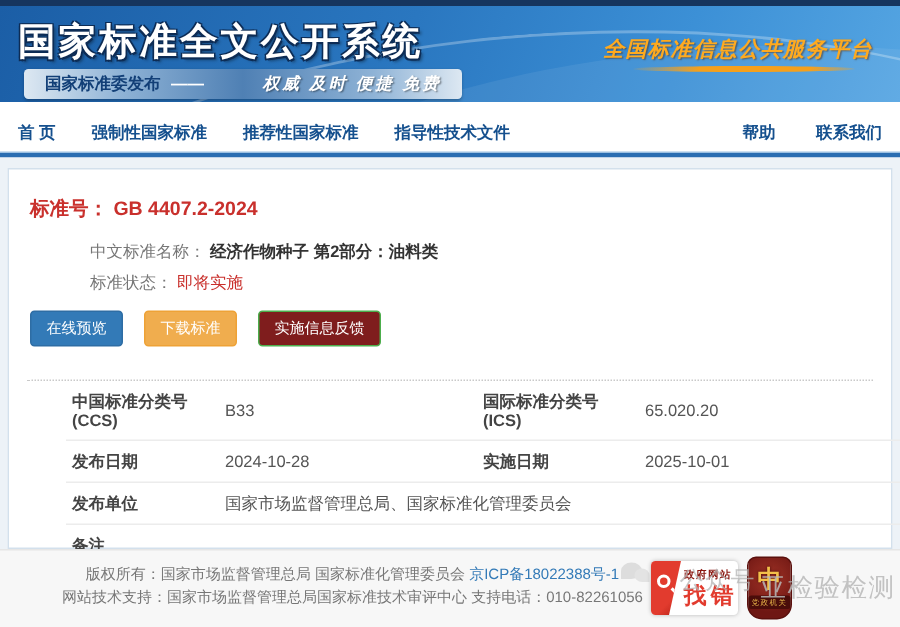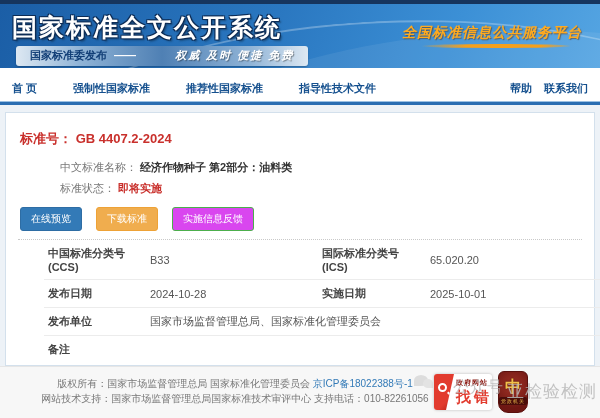--- a/index.html
+++ b/index.html
@@ -18,42 +18,42 @@
     box-shadow:0 1px 2px rgba(0,0,0,.25); white-space:nowrap; }
   .sub-pub { color:#123f77; font-weight:bold; }
   .sub-dash { color:#ffffff; font-weight:bold; margin:0 4px; }
   .sub-slogan { color:#ffffff; font-weight:bold; font-style:italic; text-shadow:1px 1px 1px rgba(0,0,0,.4); letter-spacing:2px;margin-left:32px; }
   .platform { position:absolute; right:18px; top:20px; font-size:14px; font-weight:bold; font-style:italic; color:#ffaa1e;
     letter-spacing:1px; text-shadow:1px 1px 1px rgba(90,40,0,.5); }
   .platform-underline { position:absolute; right:30px; top:40px; width:148px; height:4px; background:linear-gradient(90deg,rgba(255,170,30,.1),#f5a01c 30%,#f5a01c 80%,rgba(255,170,30,.2)); border-radius:50%; transform:skewX(-30deg); }
 
   
   .navbar { background:#ffffff; height:25px; margin-top:8px; display:flex; align-items:center; padding:0 12px; font-size:11px; font-weight:bold; }
-  .nav-left { display:flex; gap:36px; }
+  .nav-left { display:flex; gap:24px; }
   .nav-item { color:#15508e; cursor:pointer; white-space:nowrap; }
-  .nav-right { margin-left:auto; display:flex; gap:12px; }
+  .nav-right { margin-left:auto; display:flex; gap:27px; }
   .nav-sep-light { height:1px; background:#9cc0e2; }
   .nav-sep-dark { height:3px; background:#2a6db2; }
 
   
   .content { background:#edf2f7; height:266px; padding:7px 5px 0 5px; }
   .card { background:#ffffff; border:1px solid #d3e0ec; height:254px; padding:0 10px; position:relative; }
 
   .std-no { margin:17px 0 12px 4px; font-size:13px; font-weight:bold; color:#c9302c; }
   .field-row { margin:0 0 6px 4px; font-size:11px; color:#777; }
   .field-label { color:#777;margin-left:40px; }
   .field-value { color:#333; }
   .field-value.bold { font-weight:bold; }
-  .field-value.status { color:#c9302c; font-weight:bold;margin-top:12px; }
-
-  .btn-row { margin:11px 0 8px 4px; display:flex; gap:14px; }
+  .field-value.status { color:#c9302c; font-weight:normal;margin-top:12px; }
+
+  .btn-row { margin:11px 0 22px 4px; display:flex; gap:14px; }
   .btn { border:none; border-radius:3px; color:#ffffff; font-size:10px; padding:4px 10px; cursor:pointer; font-family:inherit; }
   .btn-blue { background:#337ab7; border:1px solid #2e6da4; }
   .btn-orange { background:#f0ad4e; border:1px solid #eea236; }
-  .btn-green { background:#d946ef; border:1px solid #4cae4c; }
+  .btn-green { background:#7f1d1d; border:1px solid #4cae4c; }
 
   .dotted-sep { border-top:1px dotted #c9c9c9; margin:0 2px; }
 
   table.meta { width:100%; border-collapse:collapse; font-size:11px; table-layout:fixed;margin-left:28px; }
   table.meta td { border-top:1px solid #ececec; padding:6px 4px; vertical-align:middle; }
   table.meta tr:first-child td { border-top:none; }
   td.lbl { font-weight:bold; color:#444; width:102px; }
   td.val1 { color:#555; width:172px; }
   td.lbl2 { font-weight:bold; color:#444; width:108px; }
   td.val2 { color:#555; }

